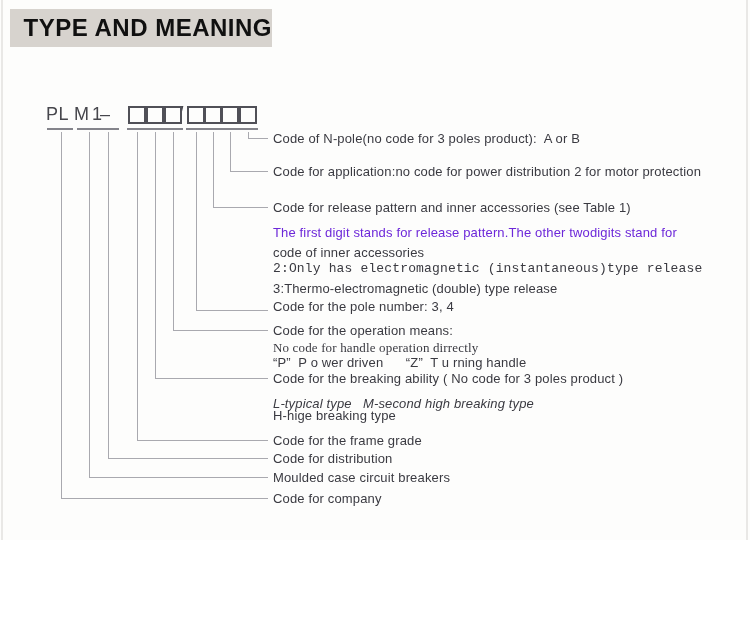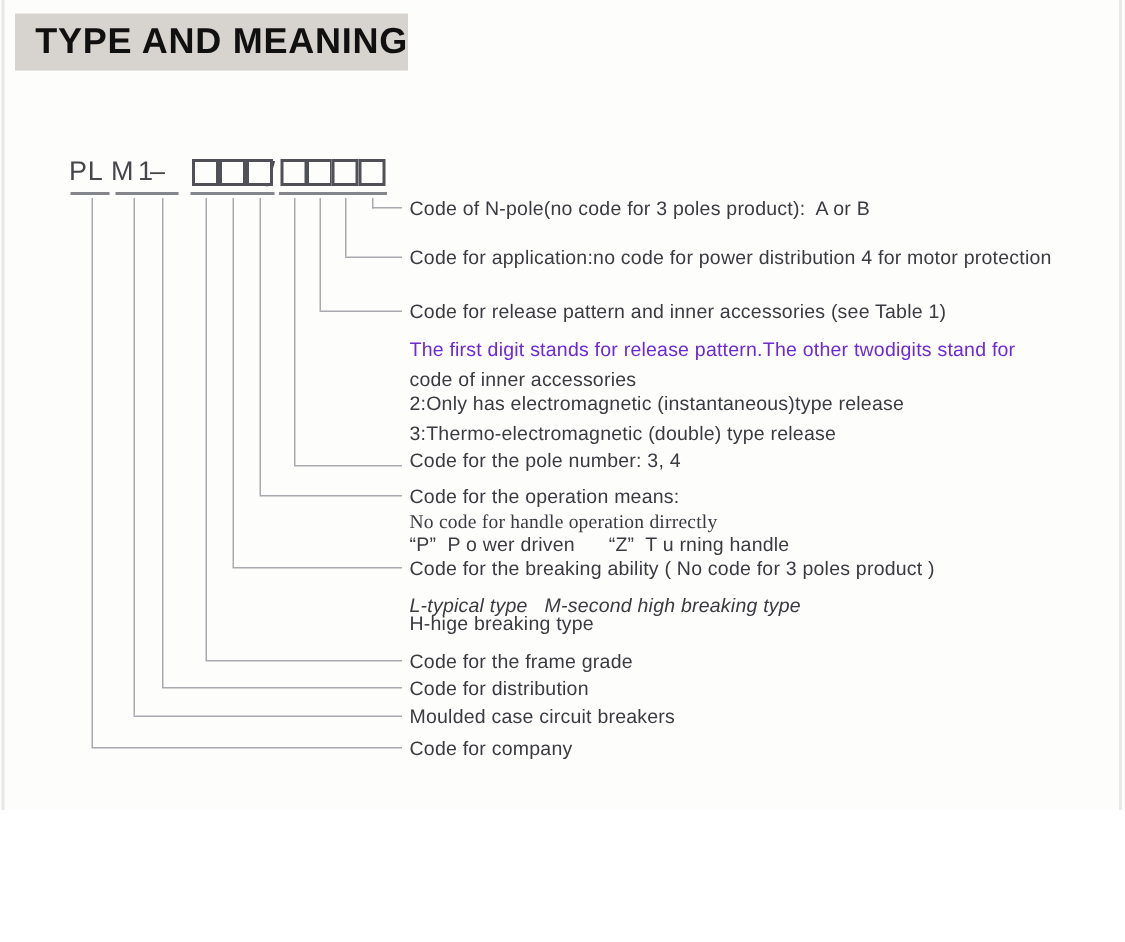--- a/index.html
+++ b/index.html
@@ -66,21 +66,21 @@
   #vl-company{left:61px;height:366px;}     #hl-company{top:498px;left:61px;width:207px;}
 
   
   .ann{position:absolute;left:273px;font-size:13px;line-height:15px;color:#3a3a41;
        letter-spacing:.15px;white-space:pre;}
   #ann-npole{top:131px;}
   #ann-application{top:164px;}
   #ann-release{top:200px;}
   #ann-r1{top:225px;color:#6d28d9;}
   #ann-r2{top:245px;}
-  #ann-r3{top:261px;}
+  #ann-r3{top:261px;font-family:Liberation Mono, monospace;}
   #ann-r4{top:281px;}
   #ann-pole{top:299px;}
   #ann-operation{top:323px;}
   #ann-o1{top:340px;font-family:Liberation Serif, serif;}
   #ann-o2{top:355px;}
   #ann-breaking{top:371px;}
   #ann-b1{top:396px;font-style:italic;}
   #ann-b2{top:408px;}
   #ann-frame{top:433px;}
   #ann-designation{top:451px;}
@@ -142,21 +142,21 @@
     <div class="vl" id="vl-frame"></div>
     <div class="hl" id="hl-frame"></div>
     <div class="vl" id="vl-designation"></div>
     <div class="hl" id="hl-designation"></div>
     <div class="vl" id="vl-moulded"></div>
     <div class="hl" id="hl-moulded"></div>
     <div class="vl" id="vl-company"></div>
     <div class="hl" id="hl-company"></div>
 
     <div class="ann" id="ann-npole">Code of N-pole(no code for 3 poles product):  A or B</div>
-    <div class="ann" id="ann-application">Code for application:no code for power distribution 4 for motor protection</div>
+    <div class="ann" id="ann-application">Code for application:no code for power distribution 2 for motor protection</div>
     <div class="ann" id="ann-release">Code for release pattern and inner accessories (see Table 1)</div>
     <div class="ann" id="ann-r1">The first digit stands for release pattern.The other twodigits stand for</div>
     <div class="ann" id="ann-r2">code of inner accessories</div>
     <div class="ann" id="ann-r3">2:Only has electromagnetic (instantaneous)type release</div>
     <div class="ann" id="ann-r4">3:Thermo-electromagnetic (double) type release</div>
     <div class="ann" id="ann-pole">Code for the pole number: 3, 4</div>
     <div class="ann" id="ann-operation">Code for the operation means:</div>
     <div class="ann" id="ann-o1">No code for handle operation dirrectly</div>
     <div class="ann" id="ann-o2">“P”  P o wer driven      “Z”  T u rning handle</div>
     <div class="ann" id="ann-breaking">Code for the breaking ability ( No code for 3 poles product )</div>

